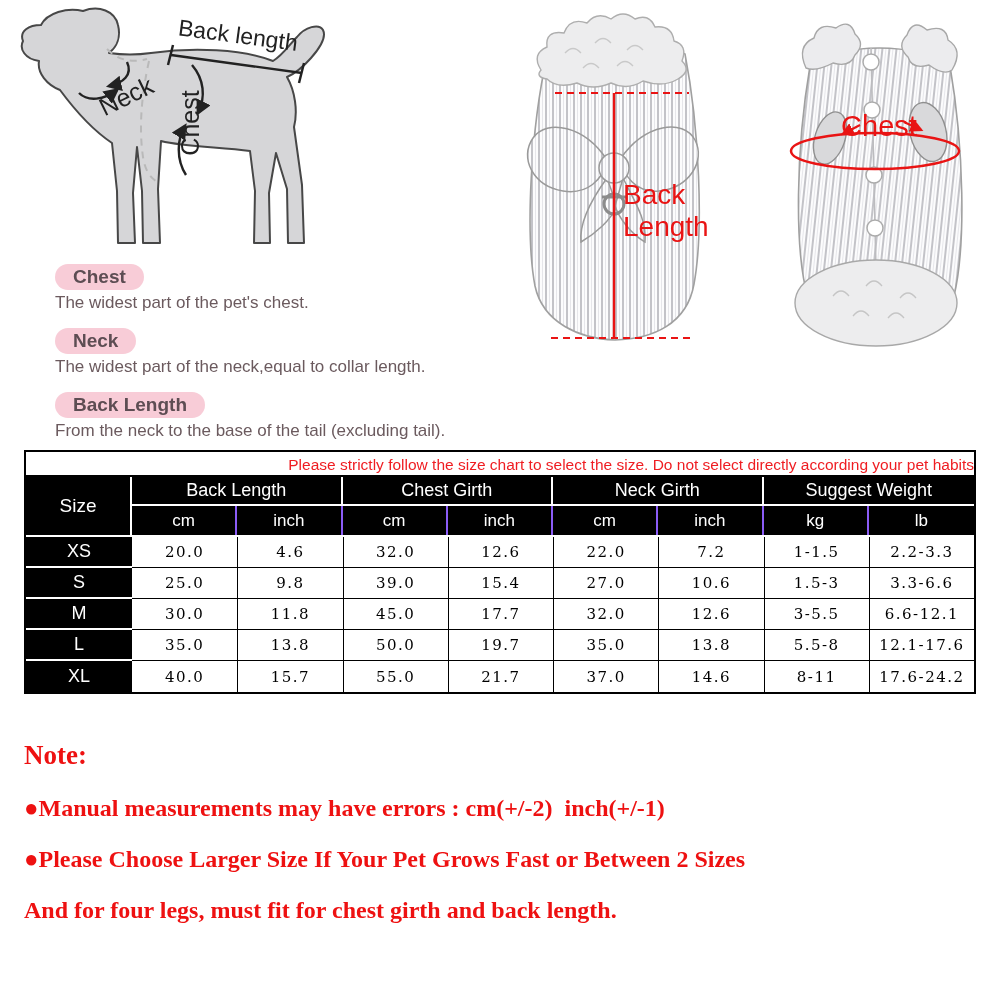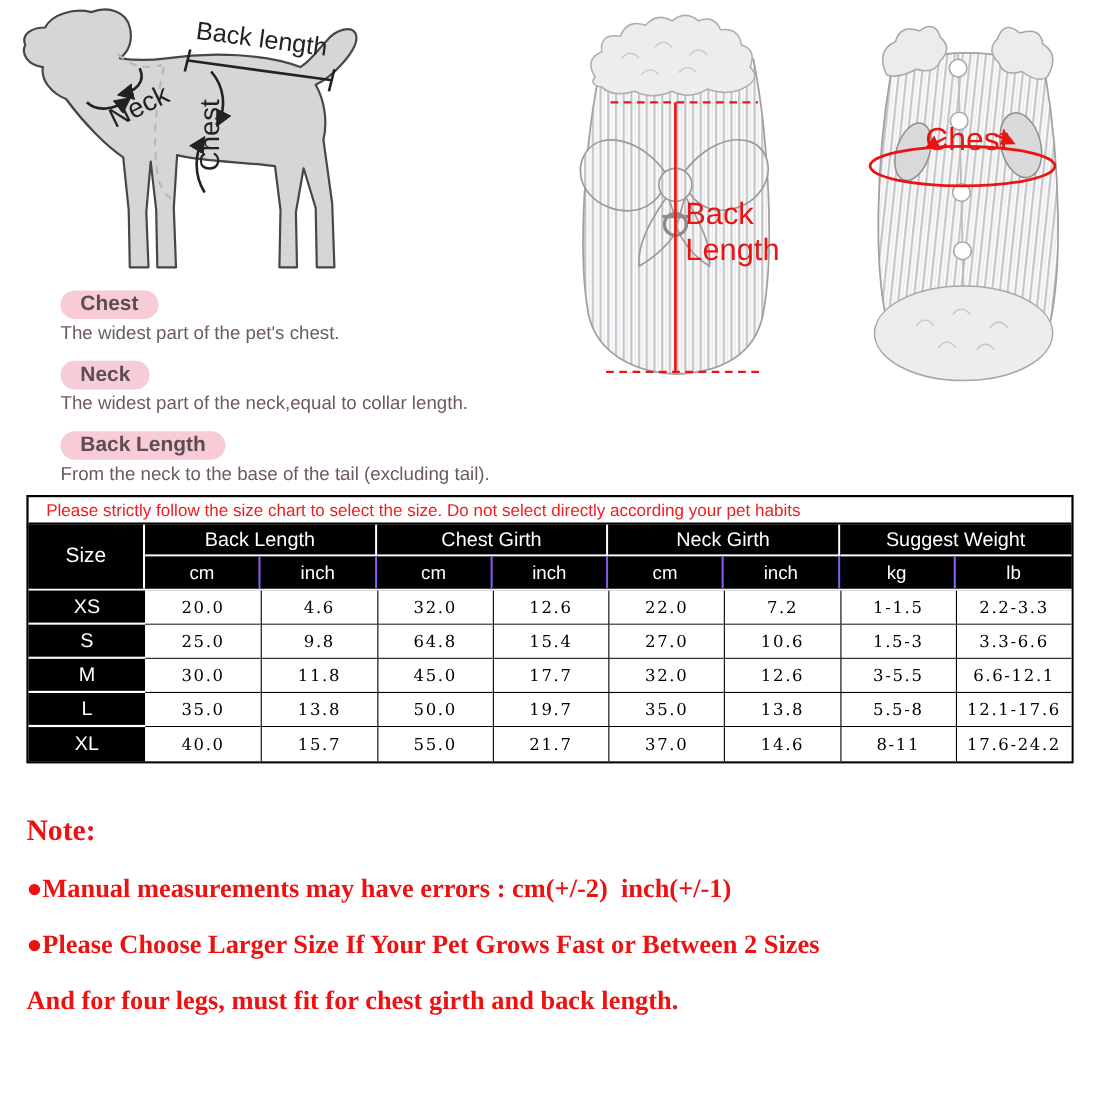--- a/index.html
+++ b/index.html
@@ -13,21 +13,21 @@
               font-size:19px; line-height:26px; padding:0 18px; border-radius:14px; }
   .def-desc { color:#6b5a5e; font-size:17px; line-height:24px; margin-top:1px; }
 
   
   .tolerance { position:absolute; left:595px; top:365px; width:320px; text-align:center;
                color:#ee1111; font-family:"Liberation Serif", serif; font-weight:bold;
                font-size:27px; white-space:pre; }
 
   
   .size-table { position:absolute; left:24px; top:450px; width:952px; border:2px solid #000; background:#fff; }
-  .tbl-notice { height:25px; line-height:25px; text-align:left; color:#ef1d22;
+  .tbl-notice { height:25px; line-height:25px; text-align:right; color:#ef1d22;
                 font-size:15.5px; border-bottom:2px solid #000; white-space:nowrap;padding-left:16px; }
   .tbl-header { display:grid; grid-template-columns:106px repeat(8,1fr); grid-template-rows:29px 29px;
                 background:#000; border-bottom:2px solid #fff; }
   .hcell { background:#000; color:#fff; display:flex; align-items:center; justify-content:center; }
   .h-size { grid-column:1; grid-row:1/3; font-size:19px; border-right:2px solid #fff; }
   .h-group { font-size:18px; border-right:2px solid #fff; border-bottom:2px solid #fff; }
   .g1{grid-column:2/4;grid-row:1;} .g2{grid-column:4/6;grid-row:1;}
   .g3{grid-column:6/8;grid-row:1;} .g4{grid-column:8/10;grid-row:1;border-right:none;}
   .h-unit { font-size:17px; border-right:2px solid #8b5cf6; }
   .u1{grid-column:2;grid-row:2;} .u2{grid-column:3;grid-row:2;} .u3{grid-column:4;grid-row:2;}
@@ -210,21 +210,21 @@
       <div class="c-num">12.6</div>
       <div class="c-num">22.0</div>
       <div class="c-num">7.2</div>
       <div class="c-num">1-1.5</div>
       <div class="c-num">2.2-3.3</div>
     </div>
     <div class="tbl-row">
       <div class="c-size">S</div>
       <div class="c-num first">25.0</div>
       <div class="c-num">9.8</div>
-      <div class="c-num">64.8</div>
+      <div class="c-num">39.0</div>
       <div class="c-num">15.4</div>
       <div class="c-num">27.0</div>
       <div class="c-num">10.6</div>
       <div class="c-num">1.5-3</div>
       <div class="c-num">3.3-6.6</div>
     </div>
     <div class="tbl-row">
       <div class="c-size">M</div>
       <div class="c-num first">30.0</div>
       <div class="c-num">11.8</div>

